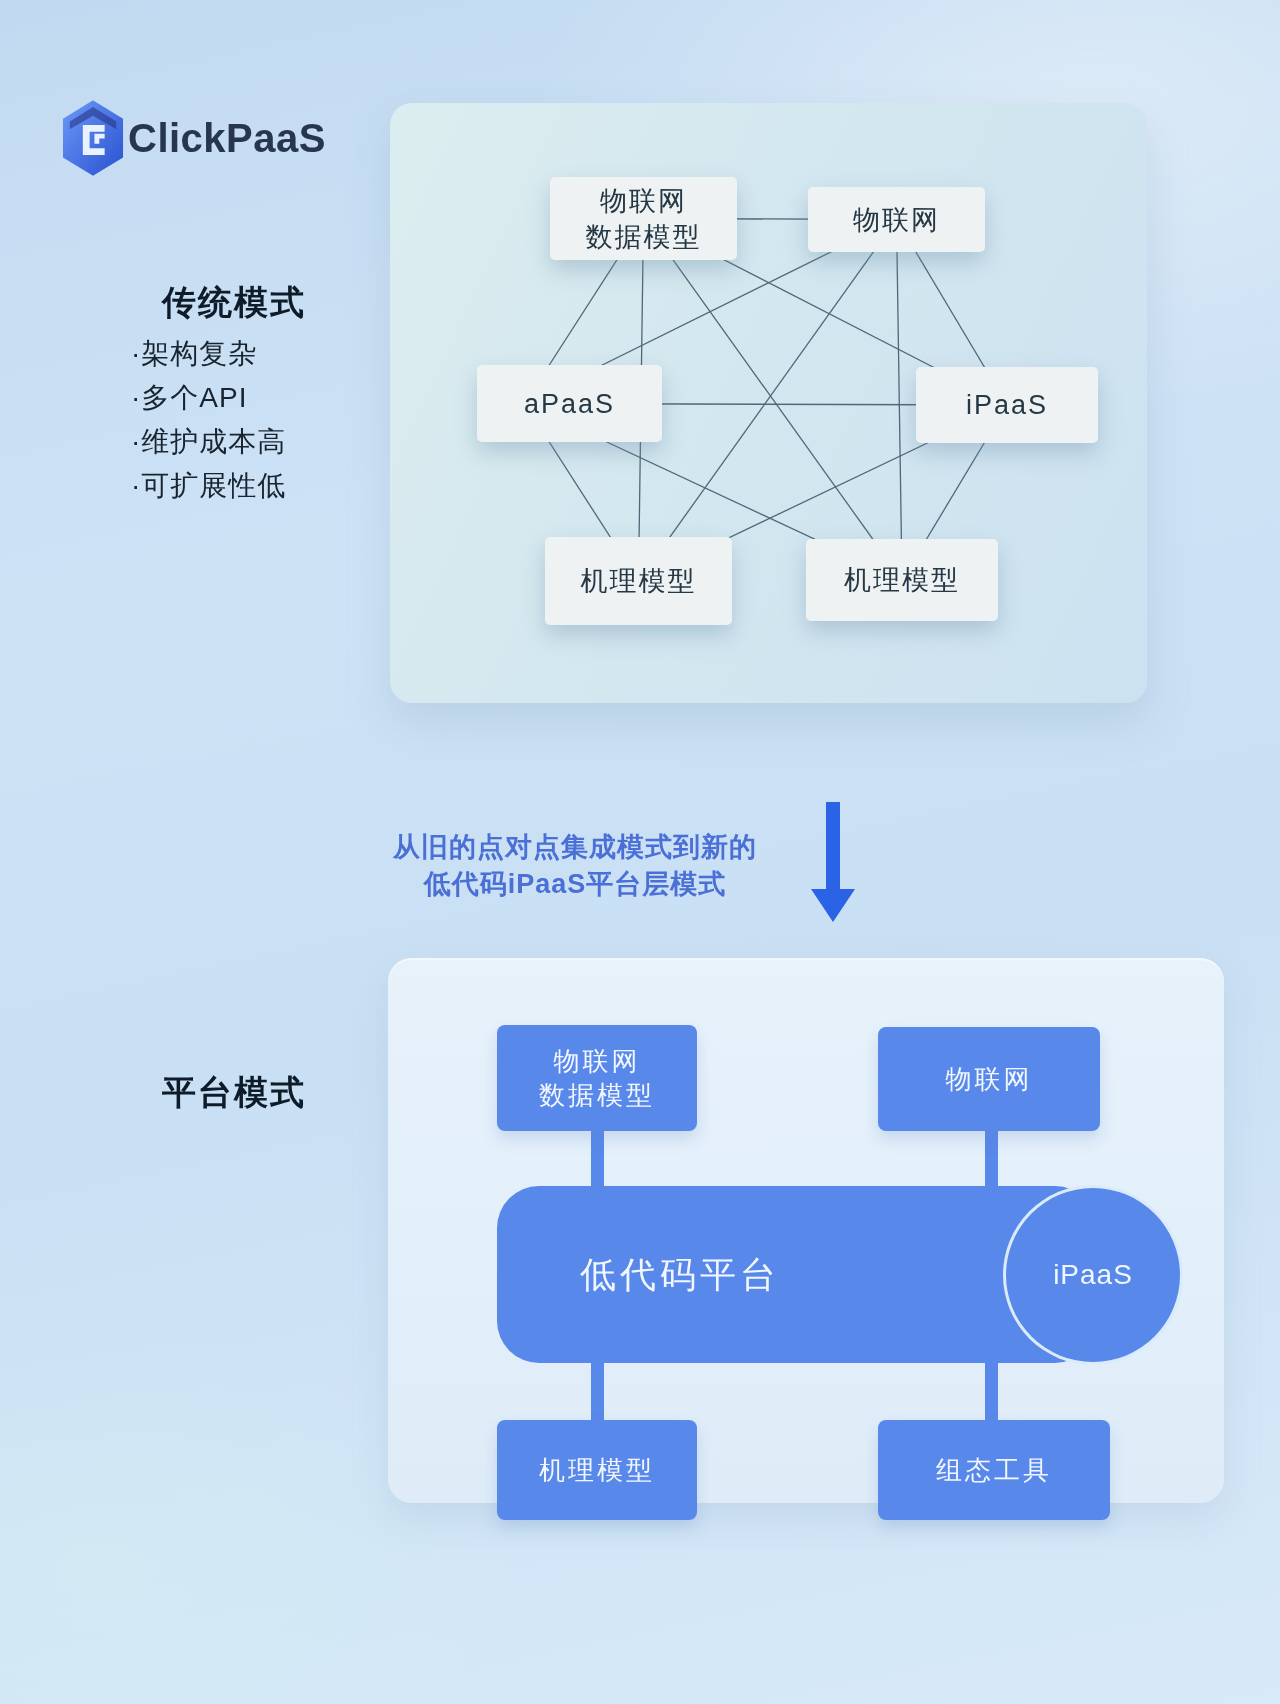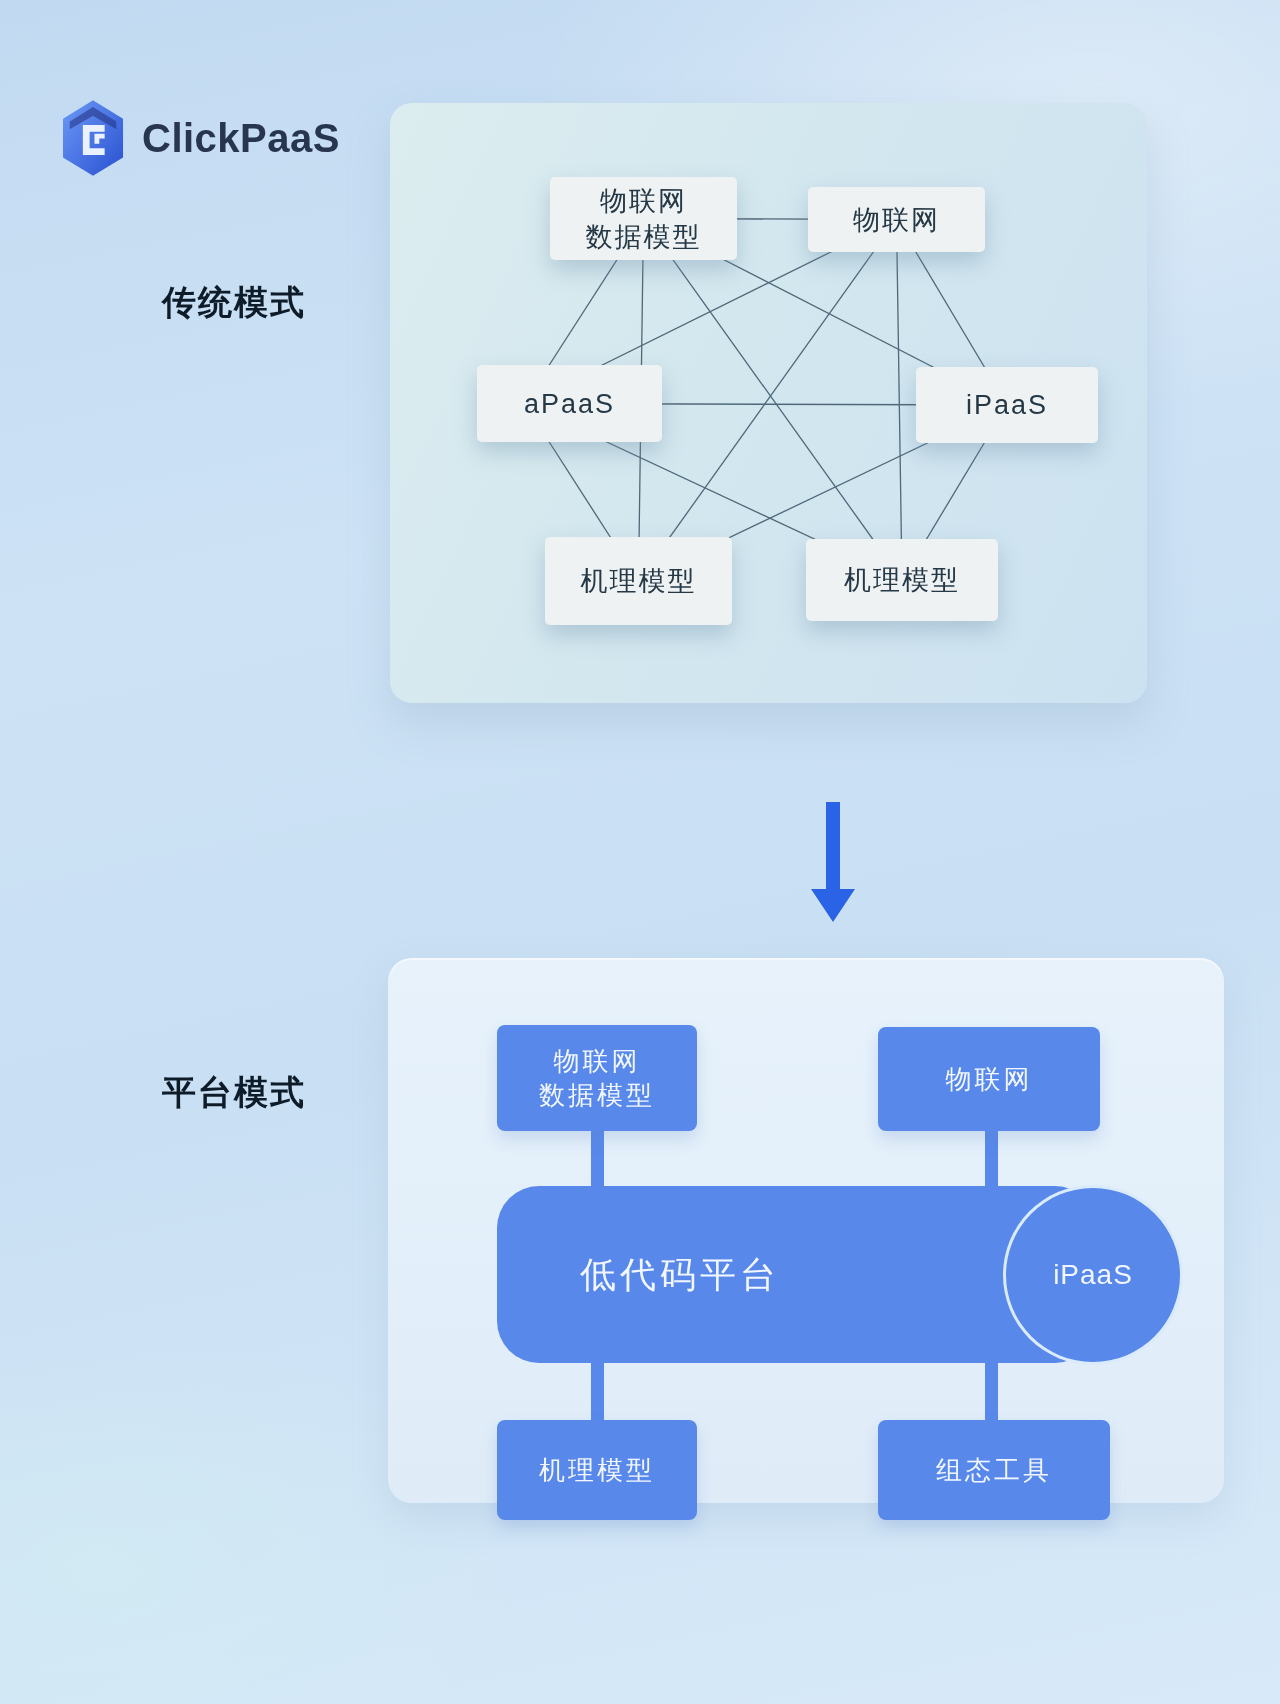--- a/index.html
+++ b/index.html
@@ -7,21 +7,21 @@
     position: relative; width: 1280px; height: 1704px; overflow: hidden;
     font-family: "Liberation Sans", "DejaVu Sans", sans-serif;
     background:
       radial-gradient(900px 500px at 85% 6%, rgba(255,255,255,.38), rgba(255,255,255,0) 62%),
       radial-gradient(700px 400px at 8% 92%, rgba(210,240,240,.45), rgba(210,240,240,0) 60%),
       linear-gradient(168deg, #c2daf1 0%, #cde2f5 32%, #c9dff3 58%, #d8eaf9 100%);
   }
   .abs { position: absolute; }
 
   
-  .brand { left: 62px; top: 98px; display: flex; align-items: center; gap: 18px; }
+  .brand { left: 62px; top: 98px; display: flex; align-items: center; gap: 4px; }
   .brand-name { font-size: 40px; font-weight: 700; color: #27364e; letter-spacing: .5px; }
 
   
   .sec-heading { font-size: 34px; font-weight: 700; color: #0e1c2a; letter-spacing: 2px; }
   .bullet-list { color: #18242f; font-size: 28px; font-weight: 500; letter-spacing: 1px; }
   .bullet-list .bullet { line-height: 44px; white-space: nowrap; }
 
   
   .panel-top {
     left: 390px; top: 103px; width: 757px; height: 600px; border-radius: 22px;
@@ -93,20 +93,26 @@
         <polygon points="32,1 63,20 63,60 32,79 1,60 1,20" fill="url(#lg)"></polygon>
         <polygon points="32,8 56,23 56,31 32,17 8,31 8,23" fill="#22307e" opacity=".55"></polygon>
         <path d="M44 30 H25 V54 H44" stroke="#eaf2ff" stroke-width="7" fill="none"></path>
         <path d="M44 38 H36 V46" stroke="#eaf2ff" stroke-width="5" fill="none"></path>
       </svg>
     </span>
     <span class="brand-name">ClickPaaS</span>
   </div>
 
   <div class="abs sec-heading" style="left:162px; top:280px;">传统模式</div>
+  <div class="abs bullet-list" style="left:131px; top:332px;" id="trad-bullets">
+      <div class="bullet">·架构复杂</div>
+      <div class="bullet">·多个API</div>
+      <div class="bullet">·维护成本高</div>
+      <div class="bullet">·可扩展性低</div>
+    </div>
 
   <div class="abs panel-top"></div>
   <svg id="edges" class="abs" width="1280" height="1704" viewBox="0 0 1280 1704">
       <line x1="643.5" y1="218.5" x2="896.5" y2="219.5" stroke="#4f6878" stroke-width="1.3"></line>
       <line x1="643.5" y1="218.5" x2="524.5" y2="403.5" stroke="#4f6878" stroke-width="1.3"></line>
       <line x1="643.5" y1="218.5" x2="1007" y2="405" stroke="#4f6878" stroke-width="1.3"></line>
       <line x1="643.5" y1="218.5" x2="638.5" y2="581" stroke="#4f6878" stroke-width="1.3"></line>
       <line x1="643.5" y1="218.5" x2="902" y2="580" stroke="#4f6878" stroke-width="1.3"></line>
       <line x1="896.5" y1="219.5" x2="524.5" y2="403.5" stroke="#4f6878" stroke-width="1.3"></line>
       <line x1="896.5" y1="219.5" x2="1007" y2="405" stroke="#4f6878" stroke-width="1.3"></line>
@@ -133,20 +139,24 @@
         <div>iPaaS</div>
       </div>
       <div class="abs node-light" style="left: 545px; top: 537px; width: 187px; height: 88px;">
         <div>机理模型</div>
       </div>
       <div class="abs node-light" style="left: 806px; top: 539px; width: 192px; height: 82px;">
         <div>机理模型</div>
       </div>
     </div>
 
+  <div class="abs caption">
+    <div>从旧的点对点集成模式到新的</div>
+    <div>低代码iPaaS平台层模式</div>
+  </div>
   <div>
     <div class="abs arrow-bar"></div>
     <div class="abs arrow-head"></div>
   </div>
 
   <div class="abs sec-heading" style="left:162px; top:1070px;">平台模式</div>
 
   <div class="abs panel-bottom"></div>
   <div id="plat-connectors">
       <div class="abs stub" style="left: 591px; top: 1128px; width: 13px; height: 60px;"></div>

